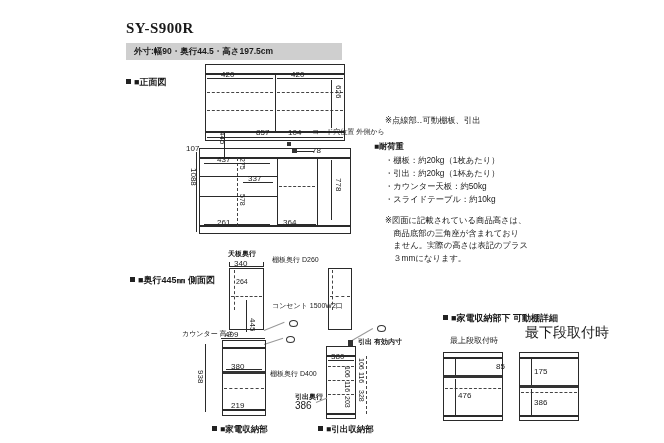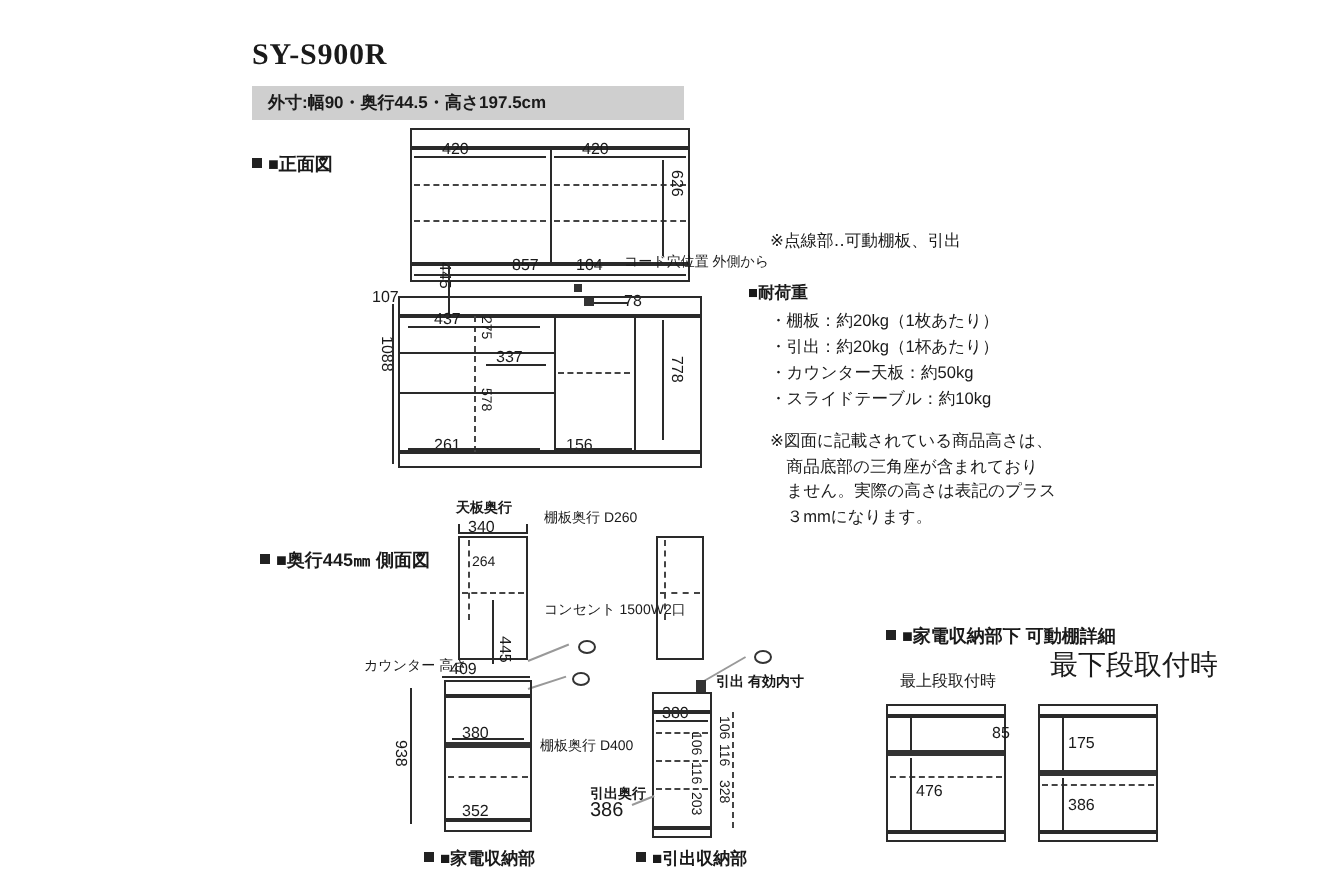--- a/index.html
+++ b/index.html
@@ -87,21 +87,21 @@
 
 <div class="abs dim" style="left:217px;top:155px;">437</div>
 <div class="ln hl" style="left:204px;top:163px;width:66px;"></div>
 <div class="abs dimS vert" style="left:239px;top:158px;">275</div>
 <div class="abs dim" style="left:248px;top:174px;">337</div>
 <div class="ln hl" style="left:243px;top:182px;width:30px;"></div>
 <div class="abs dim vert" style="left:334px;top:178px;">778</div>
 <div class="ln vl" style="left:331px;top:160px;height:60px;"></div>
 <div class="abs dimS vert" style="left:239px;top:194px;">578</div>
 <div class="abs dim" style="left:217px;top:218px;">261</div>
-<div class="abs dim" style="left:283px;top:218px;">156</div>
+<div class="abs dim" style="left:283px;top:218px;">364</div>
 <div class="ln hl" style="left:204px;top:224px;width:66px;"></div>
 <div class="ln hl" style="left:278px;top:224px;width:38px;"></div>
 
 <div class="abs note" style="left:385px;top:114px;">※点線部‥可動棚板、引出</div>
 <div class="abs note" style="left:374px;top:140px;font-weight:700;">■耐荷重</div>
 <div class="abs note" style="left:385px;top:154px;">・棚板：約20kg（1枚あたり）</div>
 <div class="abs note" style="left:385px;top:167px;">・引出：約20kg（1杯あたり）</div>
 <div class="abs note" style="left:385px;top:180px;">・カウンター天板：約50kg</div>
 <div class="abs note" style="left:385px;top:193px;">・スライドテーブル：約10kg</div>
 <div class="abs note" style="left:385px;top:214px;">※図面に記載されている商品高さは、
@@ -146,21 +146,21 @@
 <div class="thick" style="left:223px;top:371px;width:42px;height:3px;"></div>
 <div class="dash" style="left:224px;top:388px;width:40px;"></div>
 <div class="box" style="left:222px;top:410px;width:44px;height:6px;"></div>
 
 <div class="abs dim" style="left:231px;top:362px;">380</div>
 <div class="ln hl" style="left:226px;top:369px;width:36px;"></div>
 <div class="abs tiny" style="left:270px;top:370px;line-height:8.4px;">棚板奥行
 D400</div>
 <div class="abs dim vert" style="left:196px;top:370px;">938</div>
 <div class="ln vl" style="left:205px;top:344px;height:68px;"></div>
-<div class="abs dim" style="left:231px;top:401px;">352</div>
+<div class="abs dim" style="left:231px;top:401px;">219</div>
 <div class="ln hl" style="left:226px;top:409px;width:36px;"></div>
 
 <div class="abs cap" style="left:212px;top:424px;">
   <span class="sq"></span><span style="display:inline">■家電収納部</span>
 </div>
 
 <div class="box" style="left:328px;top:268px;width:24px;height:62px;"></div>
 <div class="dashv" style="left:332px;top:270px;height:40px;"></div>
 <div class="dash" style="left:330px;top:296px;width:20px;"></div>
 

